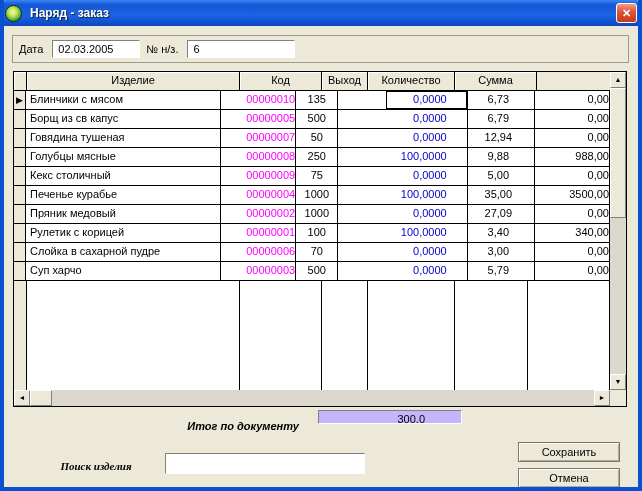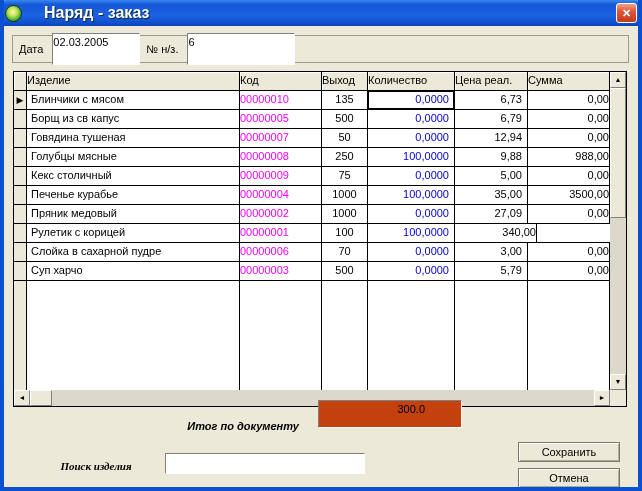--- a/index.html
+++ b/index.html
@@ -20,68 +20,68 @@
     position:absolute; left:0; top:0; width:642px; height:26px;
     background:linear-gradient(180deg,#3a86f0 0%, #1557d6 18%, #1b63e4 60%, #0c46be 100%);
     display:flex; align-items:center; padding:0 5px; box-sizing:border-box;
     border-radius:6px 6px 0 0;
   }
   .app-icon {
     width:15px; height:15px; border-radius:50%;
     background:radial-gradient(circle at 45% 40%, #fdf9a8 0%, #bfe35a 35%, #3da62e 70%, #14641a 100%);
     border:1px solid #0a3a0a; flex:0 0 auto;
   }
-  .title { color:#fff; font-weight:bold; font-size:16px; margin-left:22px; text-shadow:1px 1px 1px #123; }
+  .title { color:#fff; font-weight:bold; font-size:12px; margin-left:8px; text-shadow:1px 1px 1px #123; }
   .close-btn {
     margin-left:auto; width:19px; height:18px; border-radius:3px;
     background:linear-gradient(180deg,#f0a088 0%, #e2573a 40%, #c23a1c 100%);
     border:1px solid #fff; color:#fff; font-weight:bold; font-size:11px;
     display:flex; align-items:center; justify-content:center; cursor:pointer;
   }
 
   
   .top-panel {
     position:absolute; left:12px; top:35px; width:617px; height:28px;
     box-sizing:border-box; border:1px solid #9d9a8b;
     display:flex; align-items:center;
   }
   .lbl { margin-left:6px; }
   .sunken {
     box-sizing:border-box; border:1px solid;
     border-color:#808080 #fff #fff #808080;
-    background:#fff; height:32px; line-height:16px; 
+    background:#fff; height:18px; line-height:16px; padding-left:5px;
   }
   .date-field { width:88px; margin-left:9px; }
   .num-field  { width:108px; margin-left:9px; }
 
   
   .grid {
     position:absolute; left:13px; top:71px; width:614px; height:336px;
     box-sizing:border-box; border:1px solid #000; background:#fff;
   }
   .grid-content { position:absolute; left:0; top:0; width:596px; height:318px; overflow:hidden; }
   .grow { display:flex; height:19px; box-sizing:border-box; border-bottom:1px solid #000; }
   .cell {
     box-sizing:border-box; height:100%; border-right:1px solid #000;
     line-height:17px; overflow:hidden; white-space:nowrap; font-size:11px;
   }
   .header { background:#ece9d8; }
-  .header .cell { text-align:left; background:#ece9d8; box-shadow:inset 1px 1px 0 #fff; }
+  .header .cell { text-align:center; background:#ece9d8; box-shadow:inset 1px 1px 0 #fff; }
   .w-ind   { width:13px;  background:#ece9d8; text-align:center; }
   .w-name  { width:213px; }
   .w-code  { width:82px;  }
   .w-yield { width:46px;  }
   .w-qty   { width:87px;  }
   .w-price { width:73px;  }
   .w-sum   { width:82px;  }
   .c-name  { text-align:left;  padding-left:4px; }
-  .c-code  { text-align:left; color:#ff00ff; }
+  .c-code  { text-align:right; color:#ff00ff; }
   .c-yield { text-align:center; }
-  .c-qty   { text-align:right; padding-right:5px; color:#0000cc; }
-  .c-price { text-align:right; padding-right:5px; }
+  .c-qty   { text-align:right; padding-right:20px; color:#0000cc;margin-left:48px; }
+  .c-price { text-align:center; padding-right:5px; }
   .c-sum   { text-align:right; }
   .sel { box-shadow:inset 0 0 0 1px #000; }
   .cursor-glyph { font-size:9px; line-height:17px; }
   .filler { display:flex; height:109px; border-bottom:none; }
   .filler .cell { border-bottom:none; }
 
   
   .vscroll {
     position:absolute; right:0; top:0; width:16px; height:318px;
     background:#dcd9cc;
@@ -106,23 +106,23 @@
     position:absolute; left:16px; top:0; width:22px; height:16px; box-sizing:border-box;
     background:#ece9d8; border:1px solid; border-color:#fff #808080 #808080 #fff;
   }
 
   
   .totals-label {
     position:absolute; left:160px; top:417px; width:166px; height:18px;
     line-height:18px; text-align:center; font-weight:bold; font-style:italic;
   }
   .total-field {
-    position:absolute; top:400px; height:28px; box-sizing:border-box;
+    position:absolute; top:410px; height:14px; box-sizing:border-box;
     border:1px solid; border-color:#808080 #fff #fff #808080;
-    background:#c2410c; line-height:16px; text-align:right;
+    background:#c4b5fd; line-height:16px; text-align:right;
   }
   .total-qty { left:318px; width:144px; padding-right:36px; }
   .total-sum { left:483px; width:145px; padding-right:38px; }
 
   .search-label {
     position:absolute; left:35px; top:457px; width:122px; height:18px;
     line-height:18px; text-align:center; font-weight:bold; font-style:italic;font-family:Liberation Serif, serif;
   }
   .search-input {
     position:absolute; left:165px; top:453px; width:200px; height:21px;
@@ -160,21 +160,20 @@
 
   <div class="grid">
     <div class="grid-content">
 
       <div class="grow header">
         <div class="cell w-ind"></div>
         <div class="cell w-name">Изделие</div>
         <div class="cell w-code">Код</div>
         <div class="cell w-yield">Выход</div>
         <div class="cell w-qty">Количество</div>
-        <div class="cell w-price">Цена реал.</div>
         <div class="cell w-sum">Сумма</div>
       </div>
 
       <div class="grow">
         <div class="cell w-ind"><span class="cursor-glyph">▶</span></div>
         <div class="cell w-name c-name">Блинчики с мясом</div>
         <div class="cell w-code c-code">00000010</div>
         <div class="cell w-yield c-yield">135</div>
         <div class="cell w-qty c-qty sel">0,0000</div>
         <div class="cell w-price c-price">6,73</div>
@@ -240,20 +239,21 @@
         <div class="cell w-price c-price">27,09</div>
         <div class="cell w-sum c-sum">0,00</div>
       </div>
 
       <div class="grow">
         <div class="cell w-ind"></div>
         <div class="cell w-name c-name">Рулетик с корицей</div>
         <div class="cell w-code c-code">00000001</div>
         <div class="cell w-yield c-yield">100</div>
         <div class="cell w-qty c-qty">100,0000</div>
+        <div class="cell w-price c-price">3,40</div>
         <div class="cell w-sum c-sum">340,00</div>
       </div>
 
       <div class="grow">
         <div class="cell w-ind"></div>
         <div class="cell w-name c-name">Слойка в сахарной пудре</div>
         <div class="cell w-code c-code">00000006</div>
         <div class="cell w-yield c-yield">70</div>
         <div class="cell w-qty c-qty">0,0000</div>
         <div class="cell w-price c-price">3,00</div>

